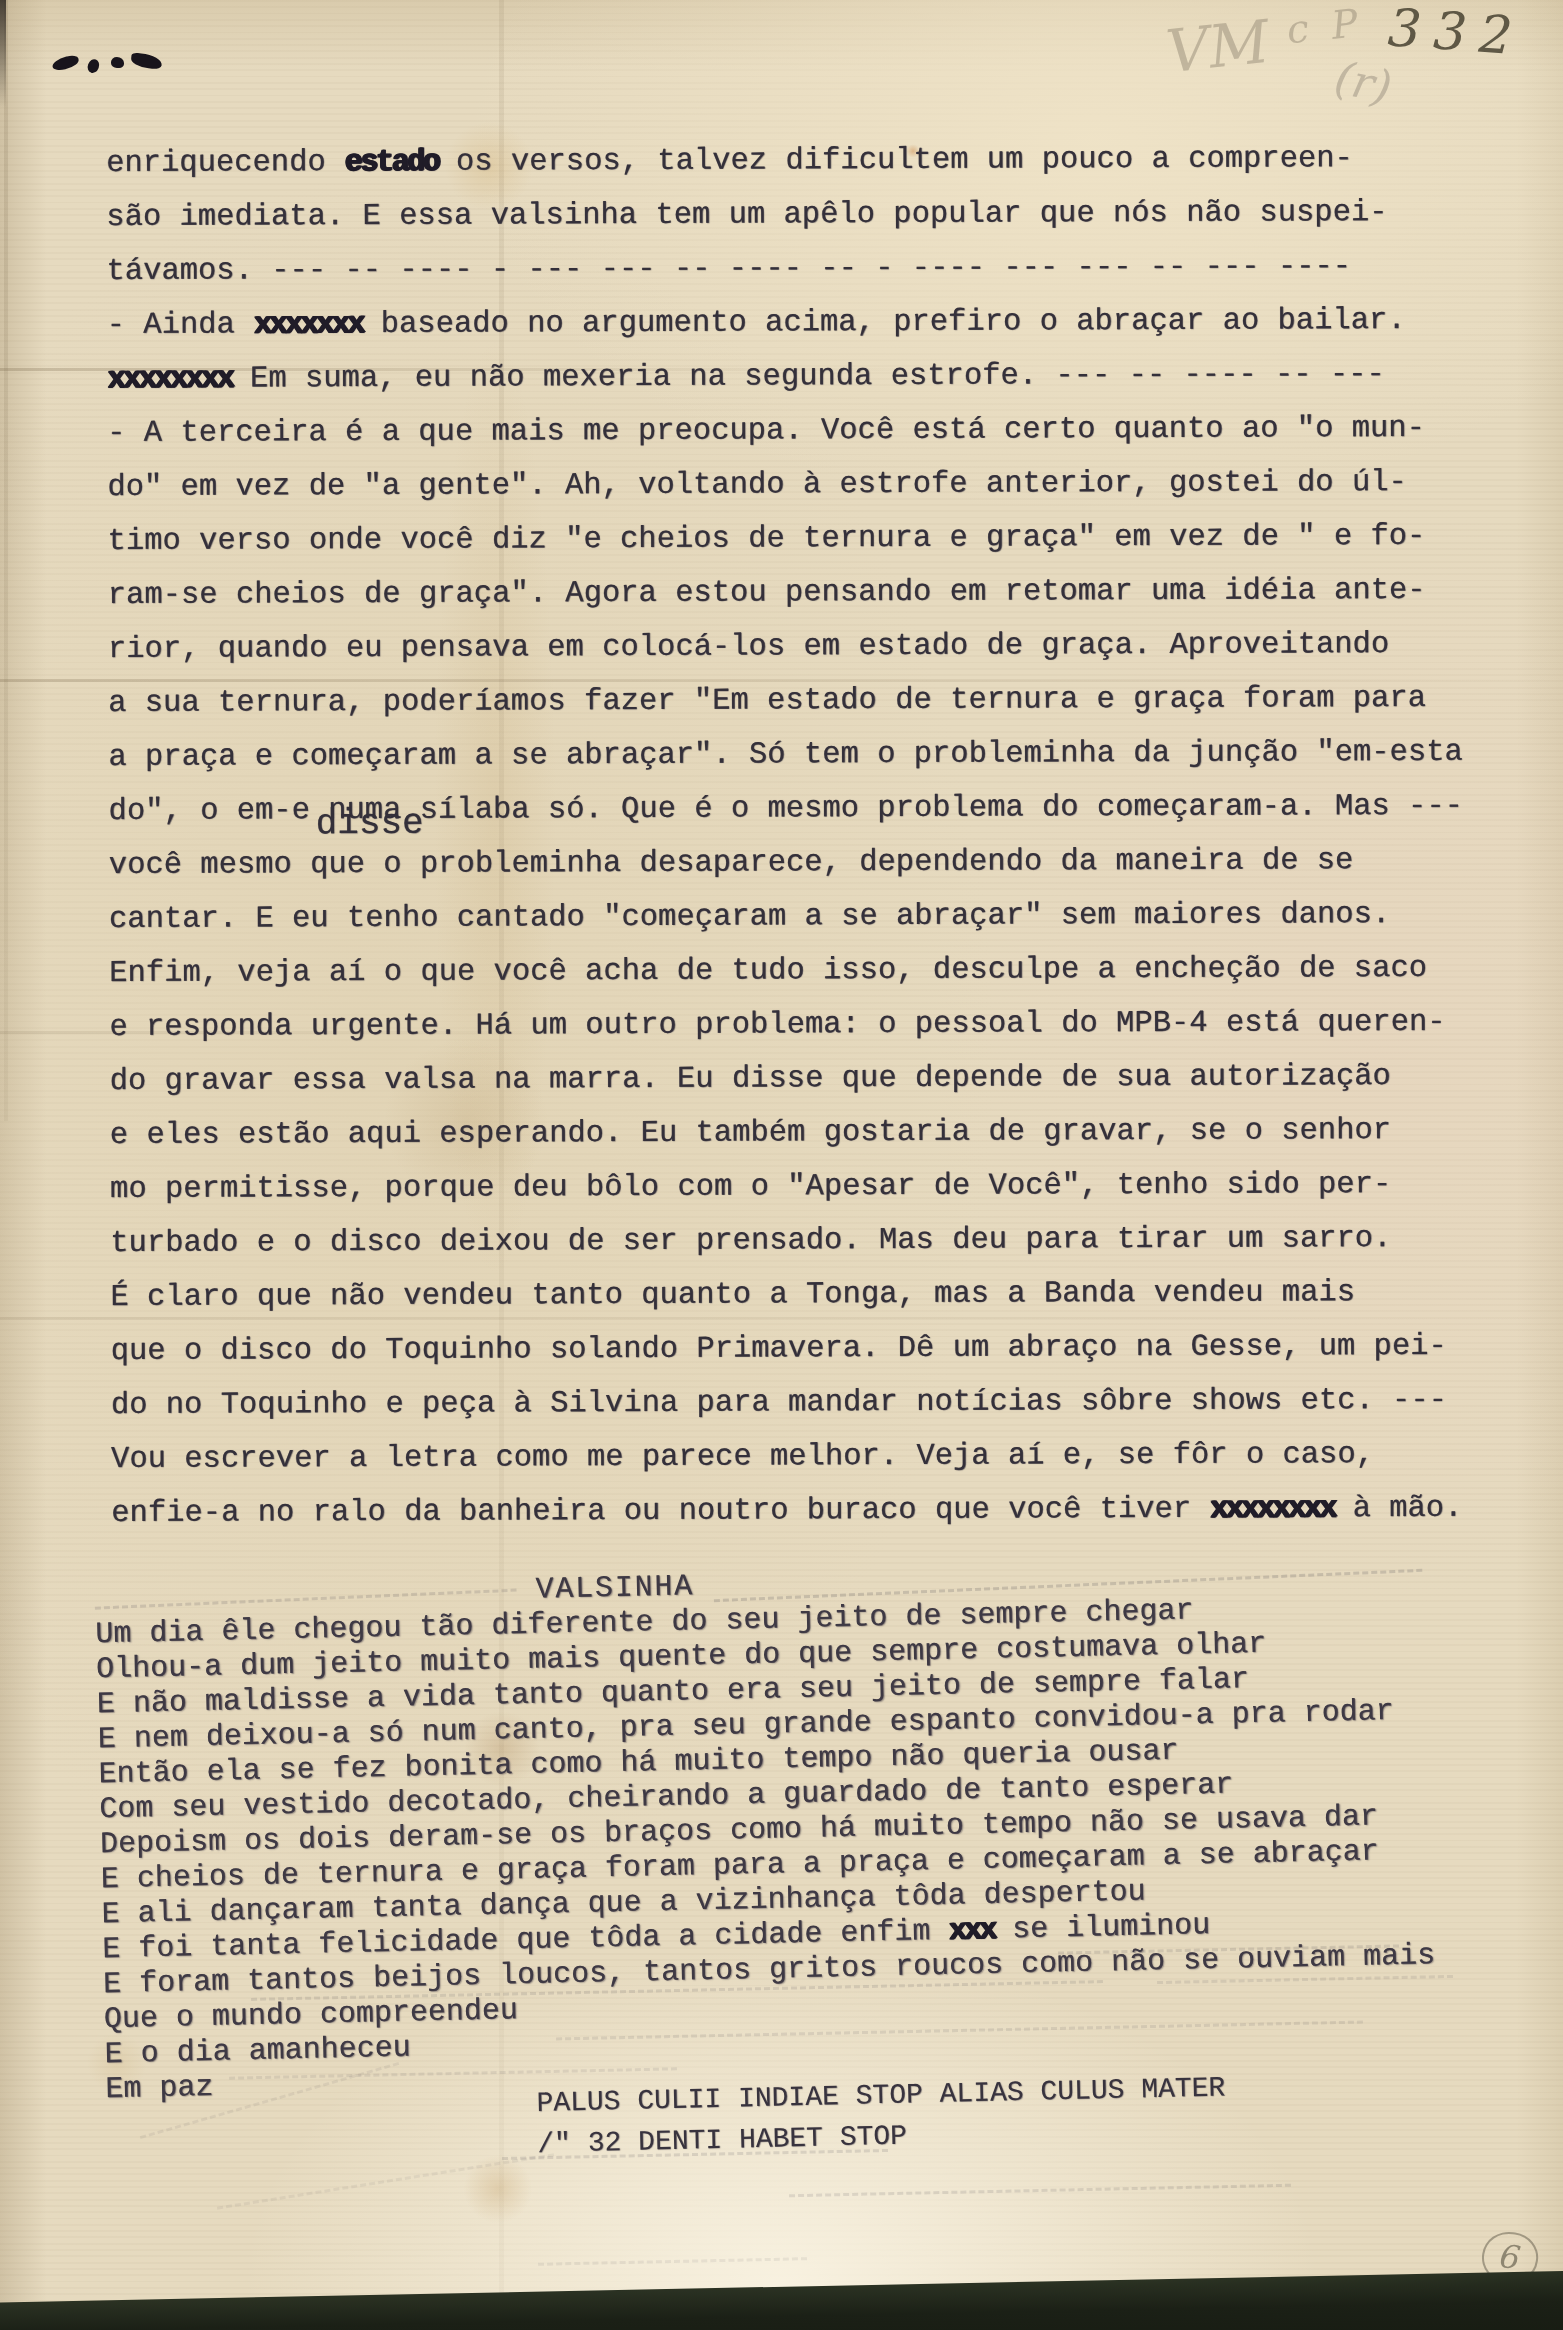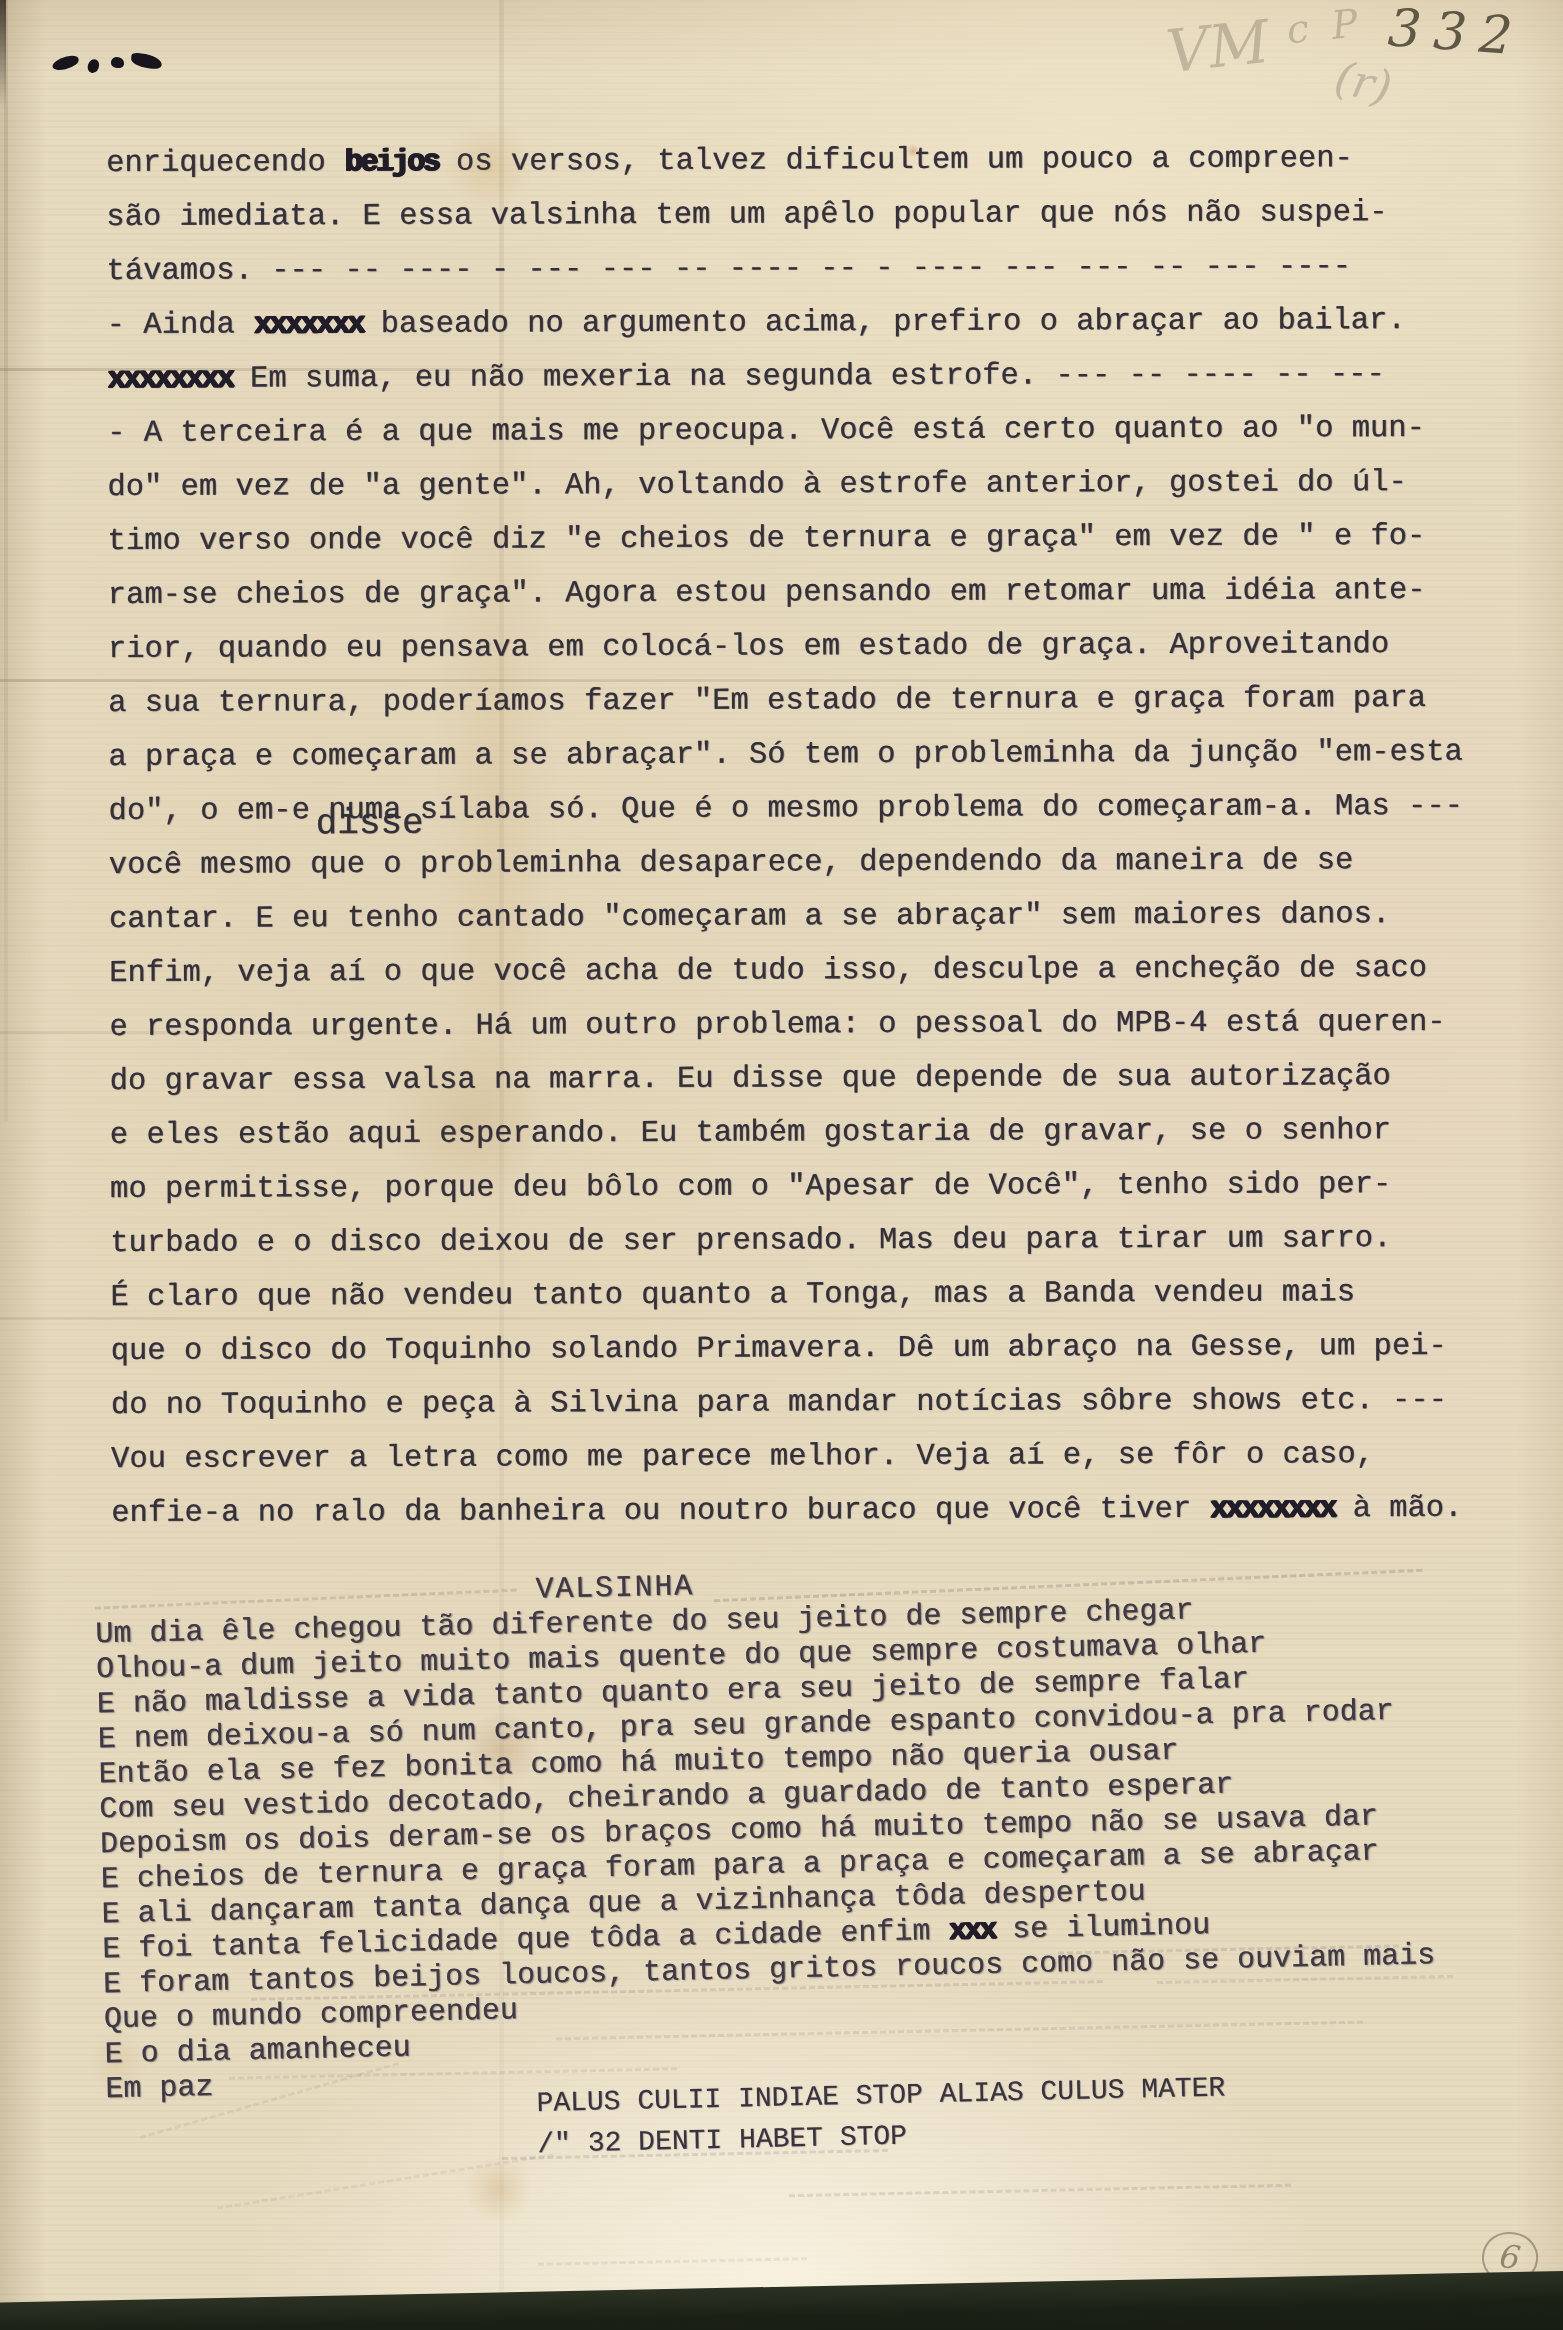--- a/index.html
+++ b/index.html
@@ -116,21 +116,21 @@
   <span class="ink-blot blot3"></span>
   <span class="ink-blot blot4"></span>
   <div class="edge-sliver"></div>
 
   <div class="handwriting hw-note"><span>VM</span> <span class="sup">c P</span></div>
   <div class="handwriting hw-number">332</div>
   <div class="handwriting hw-paren">(r)</div>
   <div class="circled-number">6</div>
 
   <div class="letter">
-    <div class="typed letter-line">enriquecendo <span class="xout">beijos</span> os versos, talvez dificultem um pouco a compreen-</div>
+    <div class="typed letter-line">enriquecendo <span class="xout">estado</span> os versos, talvez dificultem um pouco a compreen-</div>
     <div class="typed letter-line">são imediata. E essa valsinha tem um apêlo popular que nós não suspei-</div>
     <div class="typed letter-line">távamos. --- -- ---- - --- --- -- ---- -- - ---- --- --- -- --- ----</div>
     <div class="typed letter-line">- Ainda <span class="xout">xxxxxxx</span> baseado no argumento acima, prefiro o abraçar ao bailar.</div>
     <div class="typed letter-line"><span class="xout">xxxxxxxx</span> Em suma, eu não mexeria na segunda estrofe. --- -- ---- -- ---</div>
     <div class="typed letter-line">- A terceira é a que mais me preocupa. Você está certo quanto ao "o mun-</div>
     <div class="typed letter-line">do" em vez de "a gente". Ah, voltando à estrofe anterior, gostei do úl-</div>
     <div class="typed letter-line">timo verso onde você diz "e cheios de ternura e graça" em vez de " e fo-</div>
     <div class="typed letter-line">ram-se cheios de graça". Agora estou pensando em retomar uma idéia ante-</div>
     <div class="typed letter-line">rior, quando eu pensava em colocá-los em estado de graça. Aproveitando</div>
     <div class="typed letter-line">a sua ternura, poderíamos fazer "Em estado de ternura e graça foram para</div>

